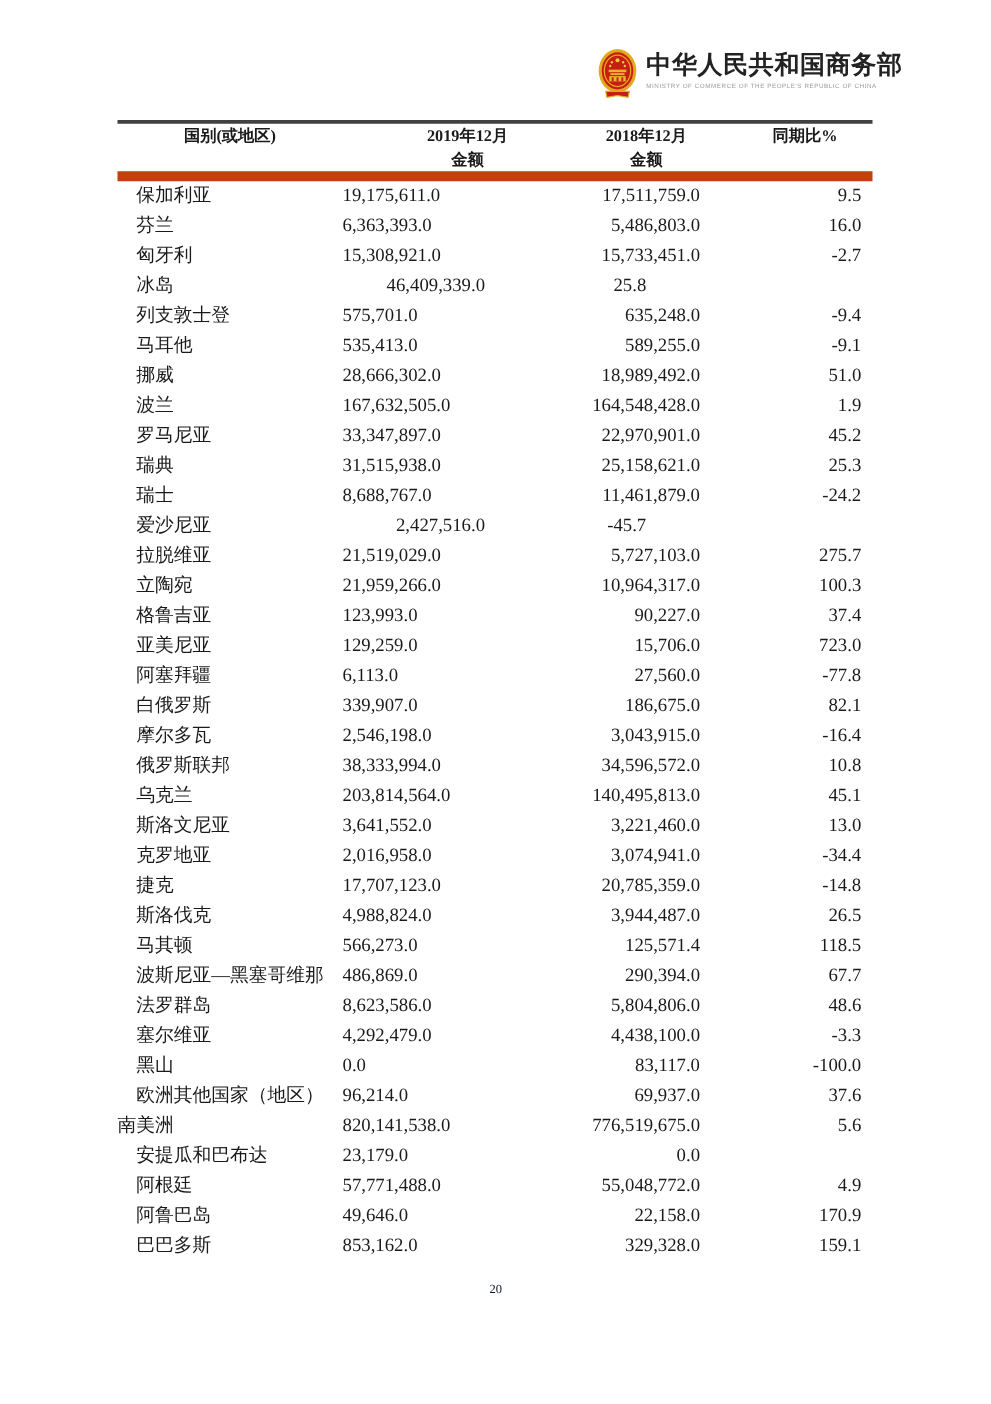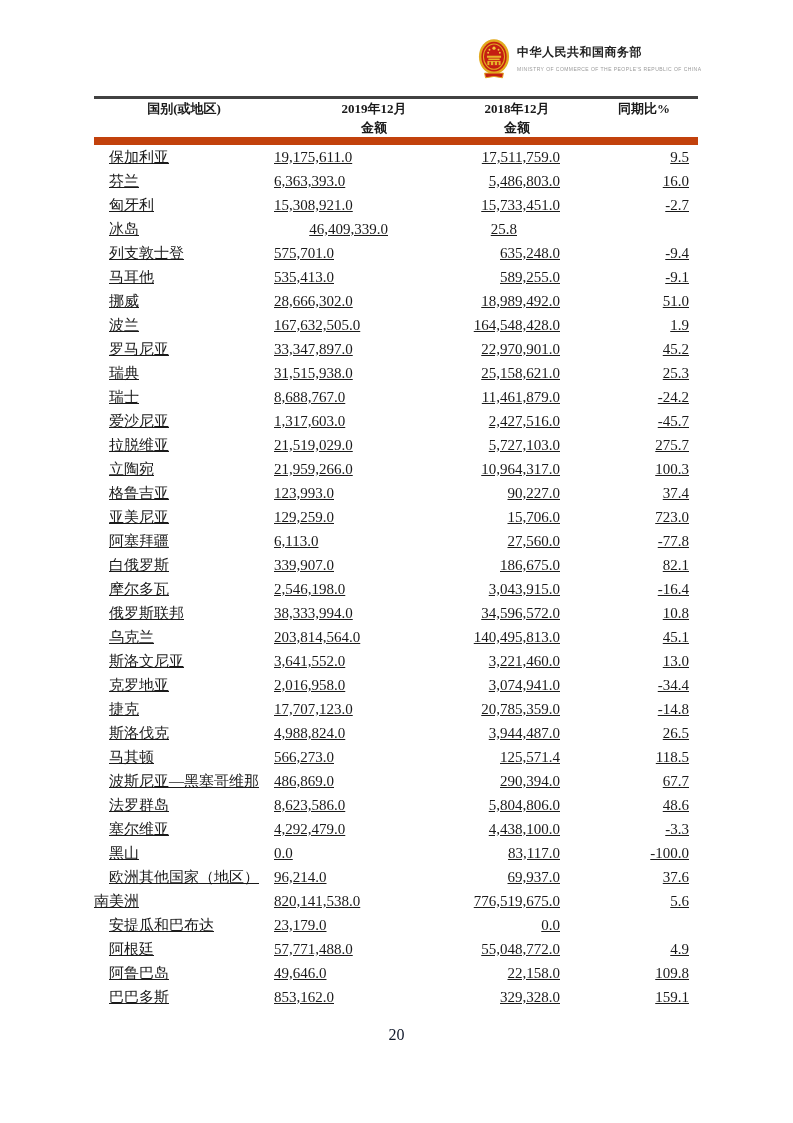--- a/index.html
+++ b/index.html
@@ -19,21 +19,21 @@
     left: 478px;
     top: 38px;
     display: flex;
     align-items: flex-start;
   }
   .emblem { width: 32px; height: 42px; flex: 0 0 32px; }
   .mast-text { margin-left: 7px; padding-top: 4px; }
   .org-cn {
     font-family: "Liberation Sans", "DejaVu Sans", sans-serif;
     font-weight: bold;
-    font-size: 12px;
+    font-size: 20px;
     letter-spacing: 0.5px;
     color: #222222;
     white-space: nowrap;
     line-height: 20px;
   }
   .org-en {
     font-family: "Liberation Sans", "DejaVu Sans", sans-serif;
     font-size: 5px;
     letter-spacing: 0.45px;
     color: #9a9a9a;
@@ -64,36 +64,35 @@
   .th-2019    { width: 172px; transform: translateX(14px); }
   .th-2018    { width: 118px; transform: translateX(12px); }
   .th-yoy     { width: 134px; transform: translateX(13px); }
 
   .tbody { width: 100%; }
   .row {
     display: flex;
     height: 24px;
     line-height: 24px;
     align-items: center;
-    text-decoration: underline;
   }
   .c-name  { width: 180px; padding-left: 15px; white-space: nowrap; }
   .row.flush .c-name { padding-left: 0; }
   .c-2019  { width: 172px; padding-right: 5px; }
   .c-2018  { width: 118px; text-align: right; padding-right: 4px; }
   .c-yoy   { width: 134px; text-align: right; padding-right: 9px; }
 
   
   .page-number {
     position: absolute;
     top: 1026px;
     left: 0;
     width: 100%;
     text-align: center;
-    font-size: 16px;
+    font-size: 10px;
     color: #0f172a;
   }
 </style>
 </head>
 <body>
 
 <div class="masthead">
   <svg class="emblem" viewBox="0 0 34 44" xmlns="http://www.w3.org/2000/svg">
     <ellipse cx="17" cy="19.5" rx="16" ry="18.5" fill="#e2a91e"></ellipse>
     <ellipse cx="17" cy="19.5" rx="13.4" ry="15.8" fill="#c51e12"></ellipse>
@@ -202,21 +201,20 @@
 
   <div class="row">
     <div class="c-name">瑞士</div>
     <div class="c-2019">8,688,767.0</div>
     <div class="c-2018">11,461,879.0</div>
     <div class="c-yoy">-24.2</div>
   </div>
 
   <div class="row">
     <div class="c-name">爱沙尼亚</div>
-    <div class="c-2019">1,317,603.0</div>
     <div class="c-2018">2,427,516.0</div>
     <div class="c-yoy">-45.7</div>
   </div>
 
   <div class="row">
     <div class="c-name">拉脱维亚</div>
     <div class="c-2019">21,519,029.0</div>
     <div class="c-2018">5,727,103.0</div>
     <div class="c-yoy">275.7</div>
   </div>
@@ -365,21 +363,21 @@
     <div class="c-name">阿根廷</div>
     <div class="c-2019">57,771,488.0</div>
     <div class="c-2018">55,048,772.0</div>
     <div class="c-yoy">4.9</div>
   </div>
 
   <div class="row">
     <div class="c-name">阿鲁巴岛</div>
     <div class="c-2019">49,646.0</div>
     <div class="c-2018">22,158.0</div>
-    <div class="c-yoy">109.8</div>
+    <div class="c-yoy">170.9</div>
   </div>
 
   <div class="row">
     <div class="c-name">巴巴多斯</div>
     <div class="c-2019">853,162.0</div>
     <div class="c-2018">329,328.0</div>
     <div class="c-yoy">159.1</div>
   </div>
 </div>
 </div>

